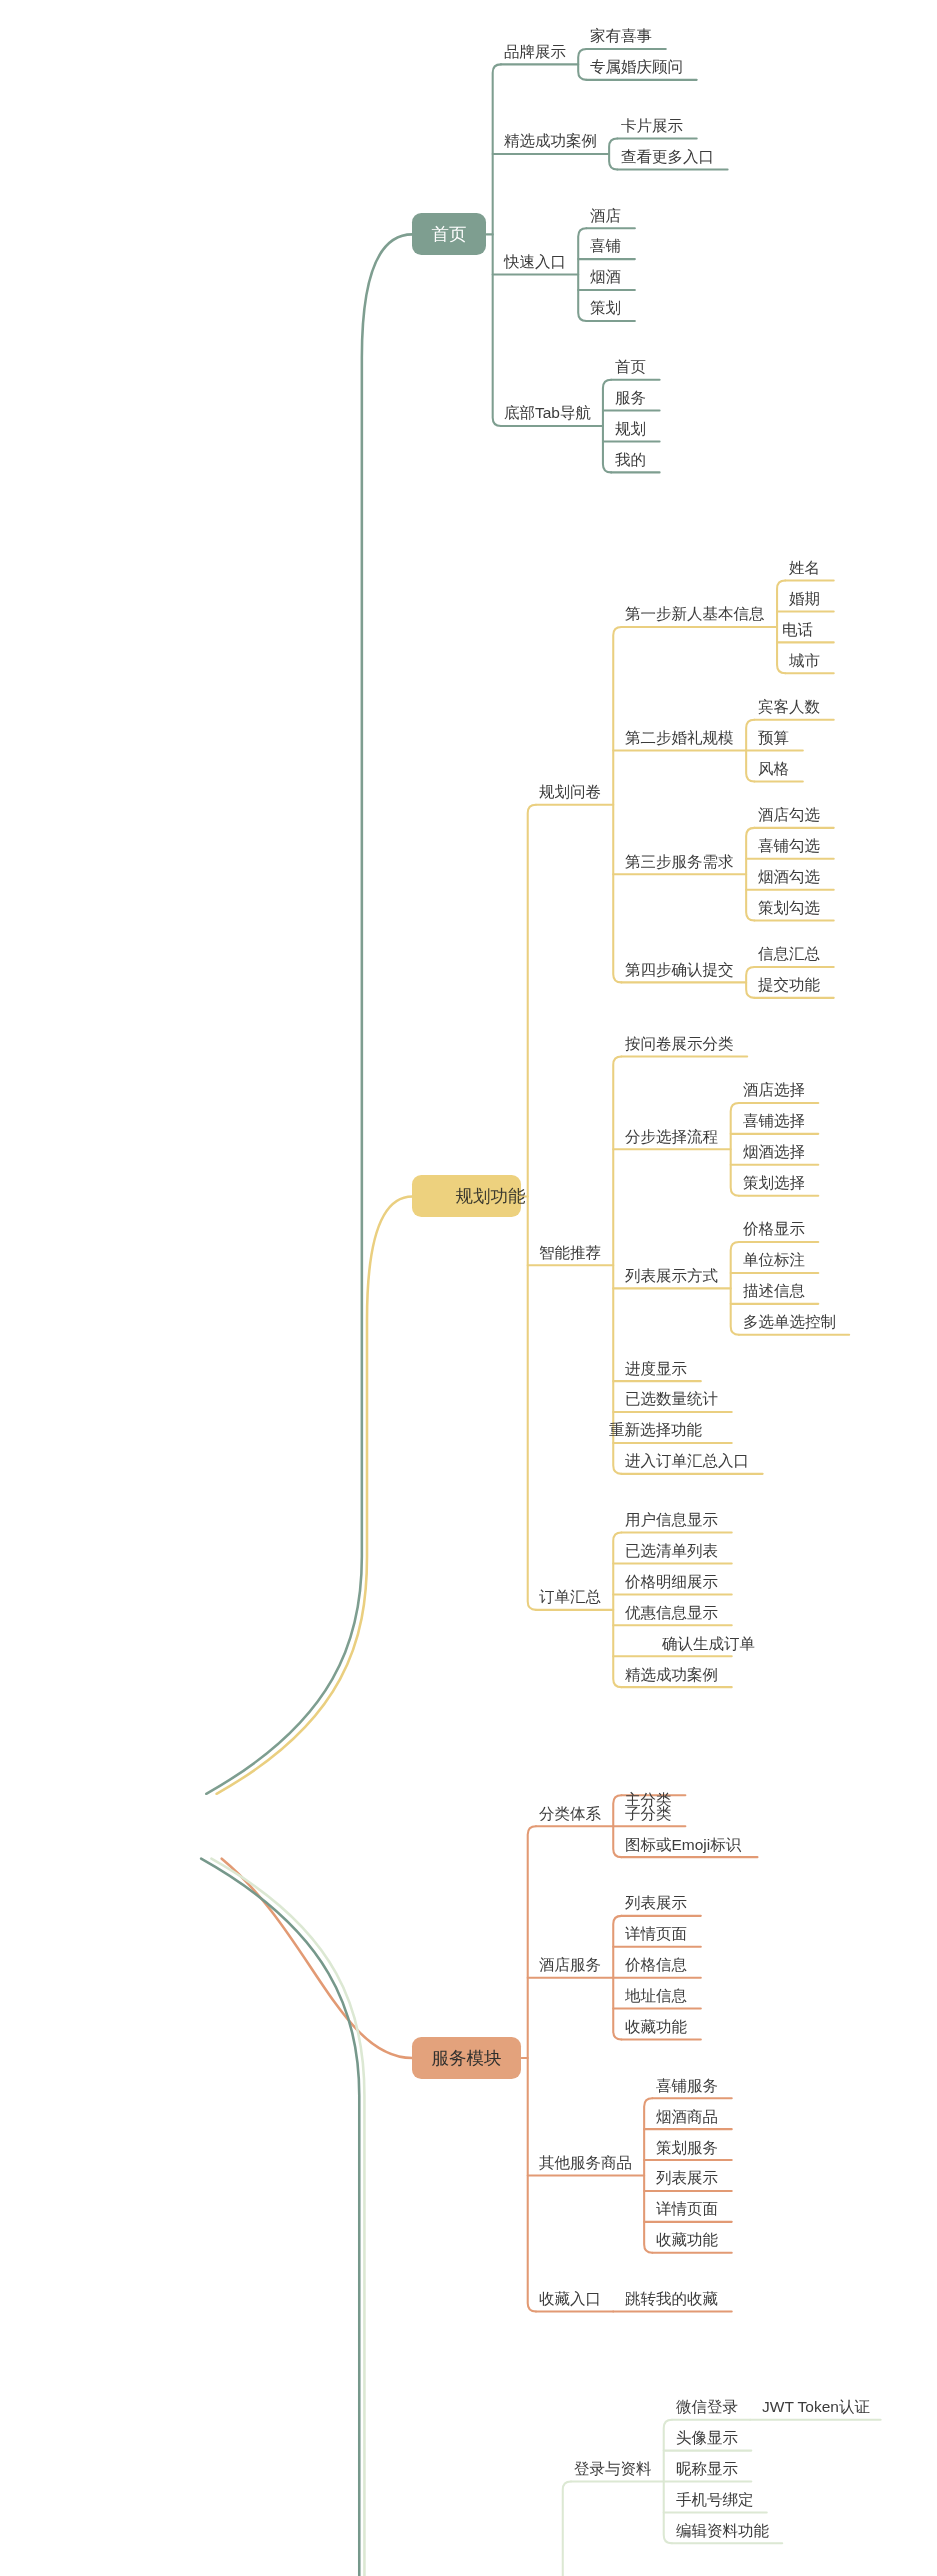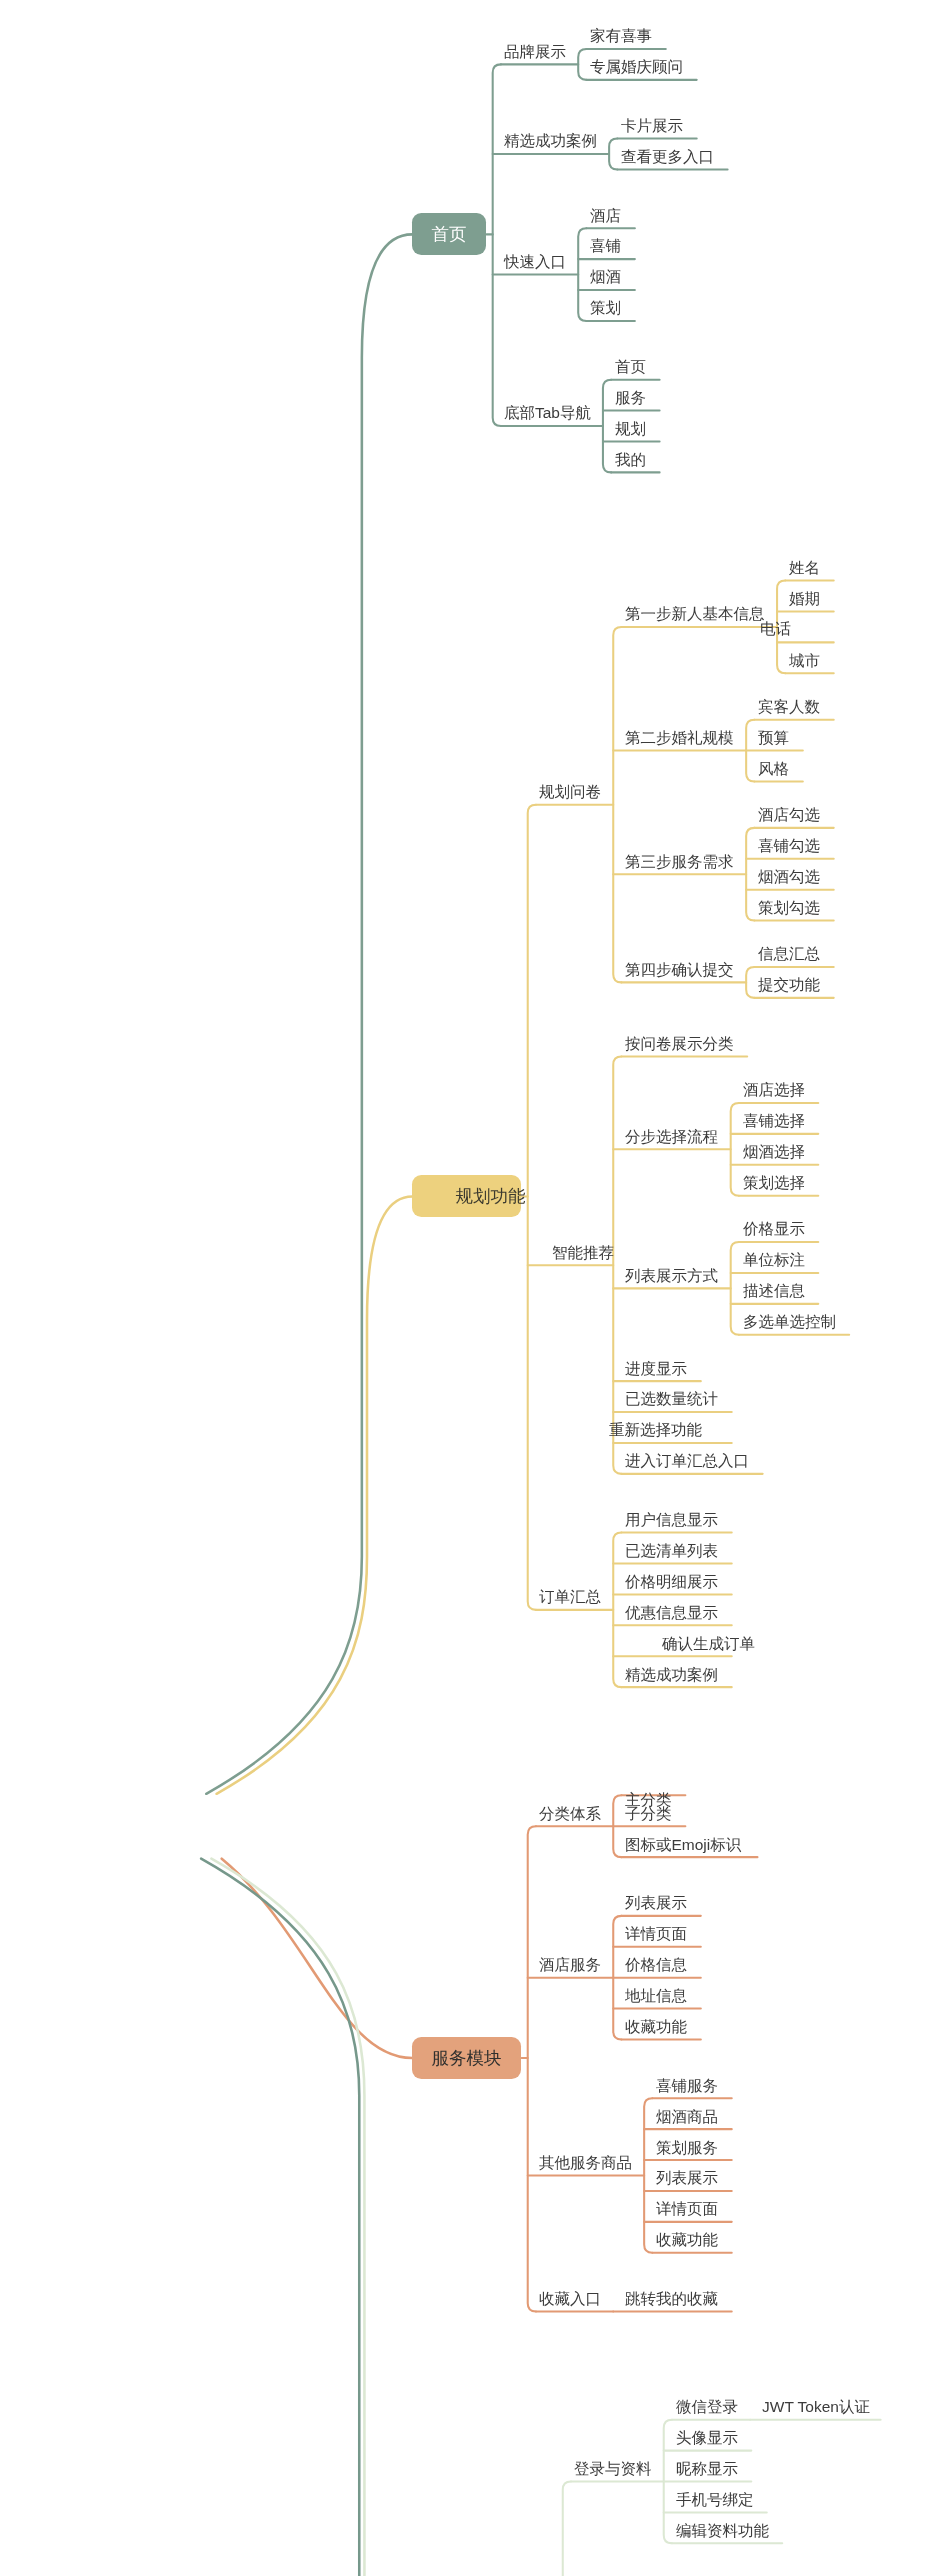--- a/index.html
+++ b/index.html
@@ -190,35 +190,35 @@
     <div class="topic" style="left: 504px; top: 403px;">底部Tab导航</div>
     <div class="topic" style="left: 615px; top: 357px;">首页</div>
     <div class="topic" style="left: 615px; top: 388px;">服务</div>
     <div class="topic" style="left: 615px; top: 419px;">规划</div>
     <div class="topic" style="left: 615px; top: 450px;">我的</div>
     <div class="boxnode branchnode" style="left: 412px; top: 1175px; width: 109px; height: 42px; background: rgb(237, 209, 126); color: rgb(60, 58, 46); padding-left: 48px;">规划功能</div>
     <div class="topic" style="left: 539px; top: 782px;">规划问卷</div>
     <div class="topic" style="left: 625px; top: 604px;">第一步新人基本信息</div>
     <div class="topic" style="left: 789px; top: 558px;">姓名</div>
     <div class="topic" style="left: 789px; top: 589px;">婚期</div>
-    <div class="topic" style="left: 760px; top: 620px; font-family: Liberation Mono, monospace;">电话</div>
+    <div class="topic" style="left: 782px; top: 620px;">电话</div>
     <div class="topic" style="left: 789px; top: 651px;">城市</div>
     <div class="topic" style="left: 625px; top: 728px;">第二步婚礼规模</div>
     <div class="topic" style="left: 758px; top: 697px;">宾客人数</div>
     <div class="topic" style="left: 758px; top: 728px;">预算</div>
     <div class="topic" style="left: 758px; top: 759px;">风格</div>
     <div class="topic" style="left: 625px; top: 852px;">第三步服务需求</div>
     <div class="topic" style="left: 758px; top: 805px;">酒店勾选</div>
     <div class="topic" style="left: 758px; top: 836px;">喜铺勾选</div>
     <div class="topic" style="left: 758px; top: 867px;">烟酒勾选</div>
     <div class="topic" style="left: 758px; top: 898px;">策划勾选</div>
     <div class="topic" style="left: 625px; top: 960px;">第四步确认提交</div>
     <div class="topic" style="left: 758px; top: 944px;">信息汇总</div>
     <div class="topic" style="left: 758px; top: 975px;">提交功能</div>
-    <div class="topic" style="left: 552px; top: 1243px;">智能推荐</div>
+    <div class="topic" style="left: 539px; top: 1243px;">智能推荐</div>
     <div class="topic" style="left: 625px; top: 1034px;">按问卷展示分类</div>
     <div class="topic" style="left: 625px; top: 1127px;">分步选择流程</div>
     <div class="topic" style="left: 743px; top: 1080px;">酒店选择</div>
     <div class="topic" style="left: 743px; top: 1111px;">喜铺选择</div>
     <div class="topic" style="left: 743px; top: 1142px;">烟酒选择</div>
     <div class="topic" style="left: 743px; top: 1173px;">策划选择</div>
     <div class="topic" style="left: 625px; top: 1266px;">列表展示方式</div>
     <div class="topic" style="left: 743px; top: 1219px;">价格显示</div>
     <div class="topic" style="left: 743px; top: 1250px;">单位标注</div>
     <div class="topic" style="left: 743px; top: 1281px;">描述信息</div>

